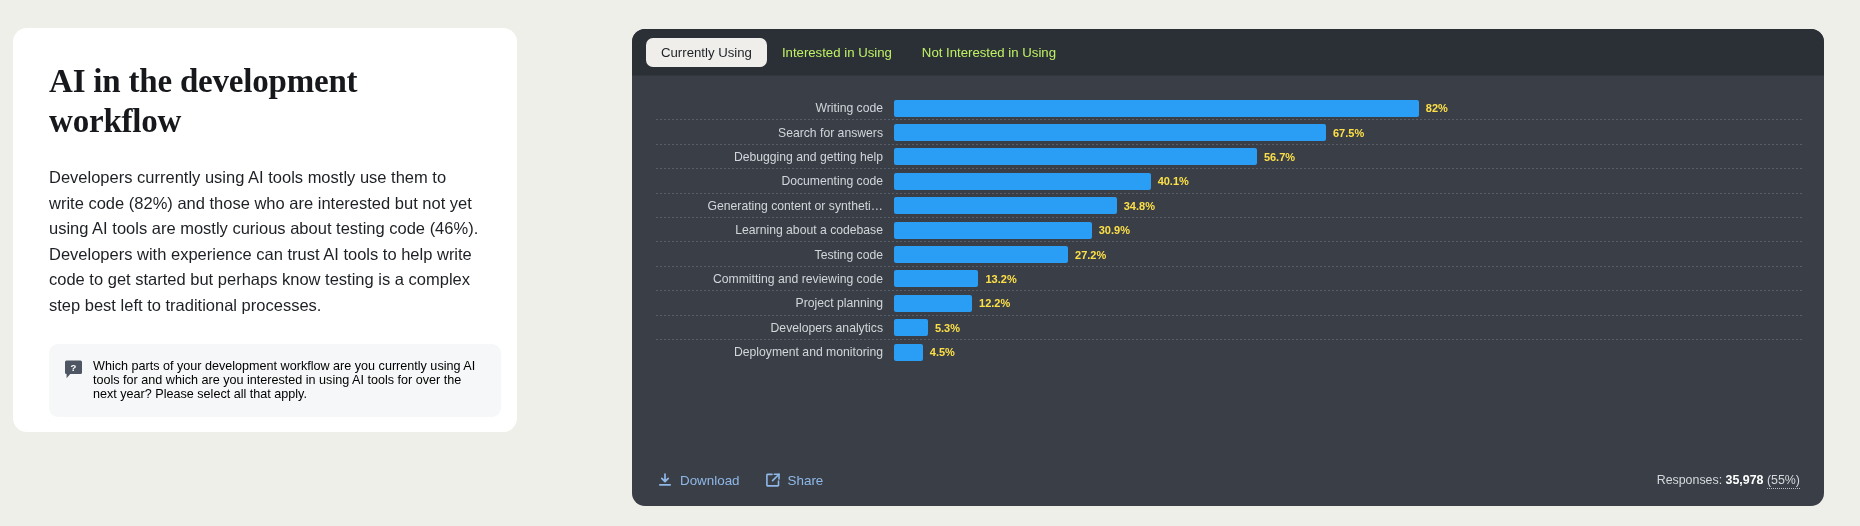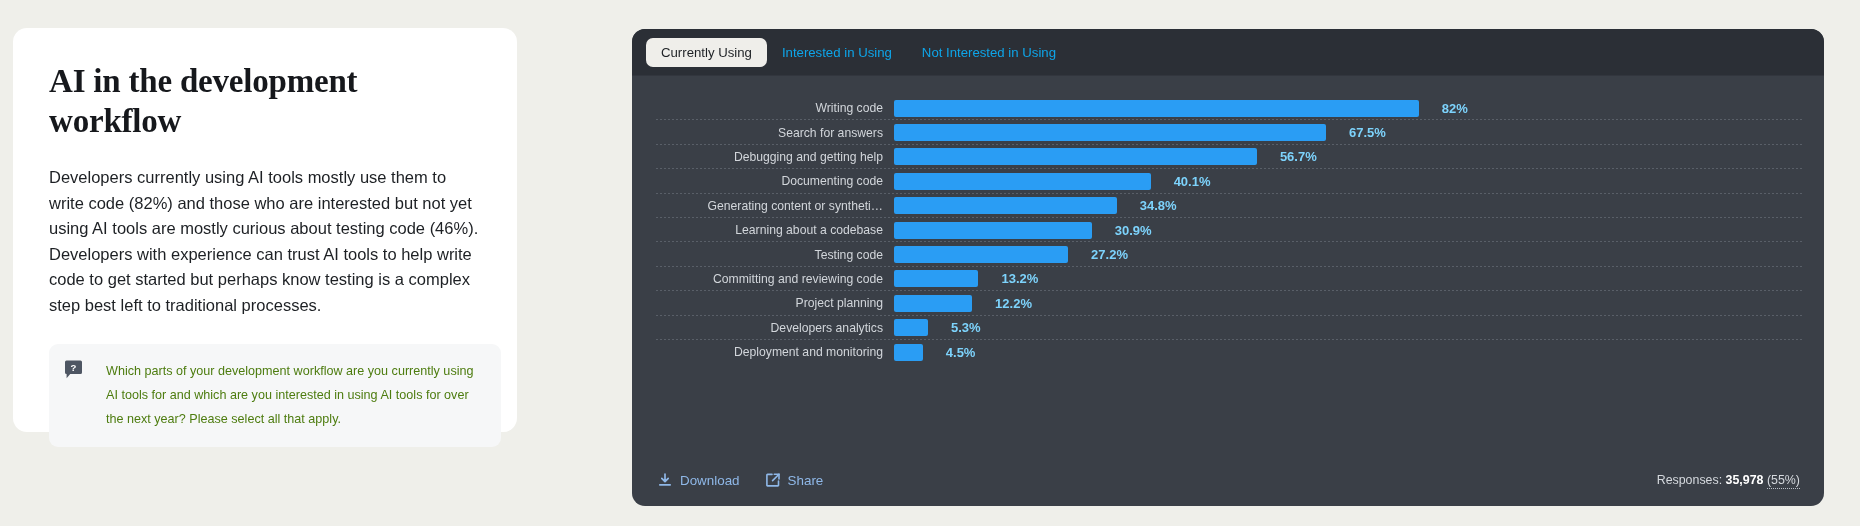--- a/index.html
+++ b/index.html
@@ -62,23 +62,22 @@
 
   .q-icon {
     flex: 0 0 auto;
     width: 17px;
     height: 19px;
     margin-top: 1px;
   }
 
   .question-text {
     font-size: 12.6px;
-    line-height: 24px;
-    color: #4d7c0f;
-    margin-left: 13px;
+    line-height: 14px;
+    color: #000000;
   }
 
   
   .right-panel {
     position: absolute;
     left: 632px;
     top: 29px;
     width: 1192px;
     height: 477px;
     background: #3a3f47;
@@ -93,21 +92,21 @@
     height: 47px;
     flex: 0 0 auto;
     display: flex;
     align-items: center;
     padding-left: 14px;
     border-bottom: 1px solid #32363e;
   }
 
   .tab {
     font-size: 13.2px;
-    color: #0ea5e9;
+    color: #bef264;
     padding: 7px 15px;
     border-radius: 7px;
     white-space: nowrap;
     cursor: pointer;
   }
 
   .tab.active {
     background: #efeeea;
     color: #1d2024;
   }
@@ -163,24 +162,24 @@
     height: 100%;
   }
 
   .bar {
     height: 17px;
     background: #2a9df4;
     border-radius: 2px;
   }
 
   .bar-value {
-    font-size: 13px;
+    font-size: 11px;
     font-weight: bold;
-    color: #7dd3fc;
-    margin-left: 23px;
+    color: #fde047;
+    margin-left: 7px;
     white-space: nowrap;
   }
 
   
   .panel-footer {
     flex: 0 0 auto;
     height: 52px;
     display: flex;
     align-items: center;
     justify-content: space-between;

